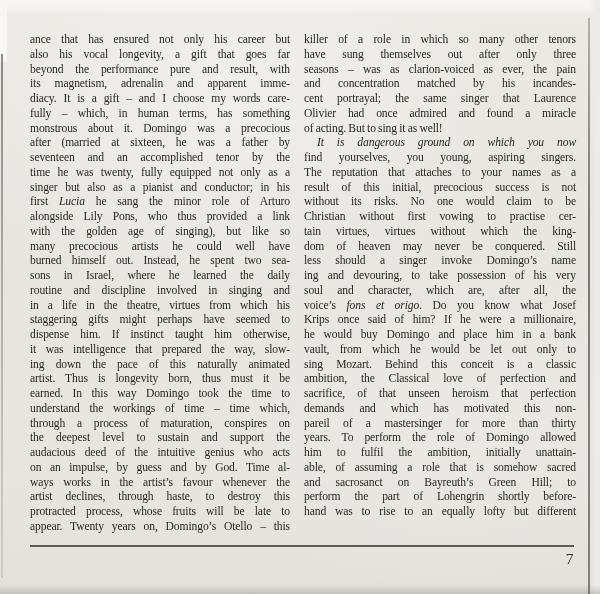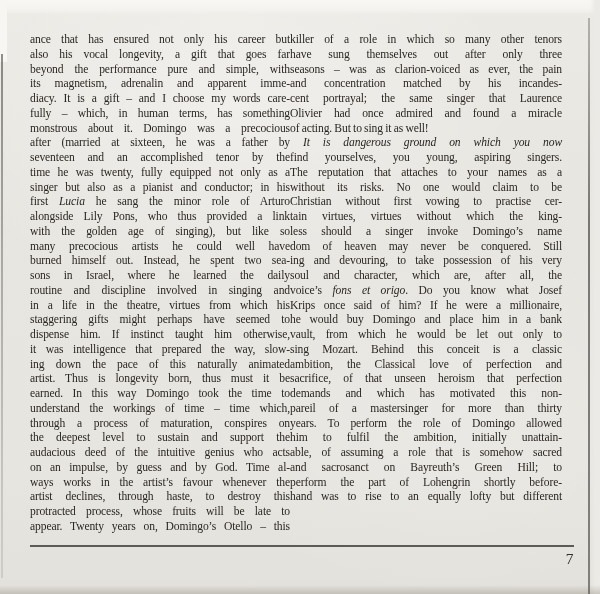--- a/index.html
+++ b/index.html
@@ -38,21 +38,21 @@
     position: absolute; right: 10px; top: 18px; bottom: 0; width: 2px;
     background: linear-gradient(180deg, rgba(48,46,42,0.30) 0%, rgba(48,46,42,0.60) 35%, rgba(48,46,42,0.55) 100%);
   }
   .edge-bottom {
     position: absolute; left: 0; right: 0; bottom: 0; height: 9px;
     background: linear-gradient(0deg, rgba(110,104,92,0.28), rgba(110,104,92,0) 100%);
   }
 
   .columns {
     position: absolute; left: 30px; top: 33px;
-    display: flex; 
+    display: flex; gap: 14px;
     color: #2b2723;
   }
   .col {
     font-size: 11.6px;
     line-height: 14.75px;
     letter-spacing: -0.12px;
     word-spacing: -0.5px;
   }
   .col-left  { width: 260px; }
   .col-right { width: 272px; }
@@ -83,21 +83,21 @@
   <div class="edge-left-white"></div>
   <div class="edge-left-line"></div>
   <div class="edge-right-white"></div>
   <div class="edge-right-line"></div>
   <div class="edge-bottom"></div>
 
   <div class="columns">
     <div class="col col-left">
         <div class="line"><span>ance that has ensured not only his career but</span></div>
         <div class="line"><span>also his vocal longevity, a gift that goes far</span></div>
-        <div class="line"><span>beyond the performance pure and simple, with</span></div>
+        <div class="line"><span>beyond the performance pure and result, with</span></div>
         <div class="line"><span>its magnetism, adrenalin and apparent imme-</span></div>
         <div class="line"><span>diacy. It is a gift – and I choose my words care-</span></div>
         <div class="line"><span>fully – which, in human terms, has something</span></div>
         <div class="line"><span>monstrous about it. Domingo was a precocious</span></div>
         <div class="line"><span>after (married at sixteen, he was a father by</span></div>
         <div class="line"><span>seventeen and an accomplished tenor by the</span></div>
         <div class="line"><span>time he was twenty, fully equipped not only as a</span></div>
         <div class="line"><span>singer but also as a pianist and conductor; in his</span></div>
         <div class="line"><span>first </span><i>Lucia</i><span> he sang the minor role of Arturo</span></div>
         <div class="line"><span>alongside Lily Pons, who thus provided a link</span></div>
@@ -127,25 +127,26 @@
         <div class="line"><span>killer of a role in which so many other tenors</span></div>
         <div class="line"><span>have sung themselves out after only three</span></div>
         <div class="line"><span>seasons – was as clarion-voiced as ever, the pain</span></div>
         <div class="line"><span>and concentration matched by his incandes-</span></div>
         <div class="line"><span>cent portrayal; the same singer that Laurence</span></div>
         <div class="line"><span>Olivier had once admired and found a miracle</span></div>
         <div class="line end"><span>of acting. But to sing it as well!</span></div>
         <div class="line indent"><span>It is dangerous ground on which you now</span></div>
         <div class="line"><span>find yourselves, you young, aspiring singers.</span></div>
         <div class="line"><span>The reputation that attaches to your names as a</span></div>
+        <div class="line"><span>result of this initial, precocious success is not</span></div>
         <div class="line"><span>without its risks. No one would claim to be</span></div>
         <div class="line"><span>Christian without first vowing to practise cer-</span></div>
         <div class="line"><span>tain virtues, virtues without which the king-</span></div>
+        <div class="line"><span>dom of heaven may never be conquered. Still</span></div>
         <div class="line"><span>less should a singer invoke Domingo’s name</span></div>
-        <div class="line"><span>dom of heaven may never be conquered. Still</span></div>
         <div class="line"><span>ing and devouring, to take possession of his very</span></div>
         <div class="line"><span>soul and character, which are, after all, the</span></div>
         <div class="line"><span>voice’s </span><i>fons et origo</i><span>. Do you know what Josef</span></div>
         <div class="line"><span>Krips once said of him? If he were a millionaire,</span></div>
         <div class="line"><span>he would buy Domingo and place him in a bank</span></div>
         <div class="line"><span>vault, from which he would be let out only to</span></div>
         <div class="line"><span>sing Mozart. Behind this conceit is a classic</span></div>
         <div class="line"><span>ambition, the Classical love of perfection and</span></div>
         <div class="line"><span>sacrifice, of that unseen heroism that perfection</span></div>
         <div class="line"><span>demands and which has motivated this non-</span></div>

